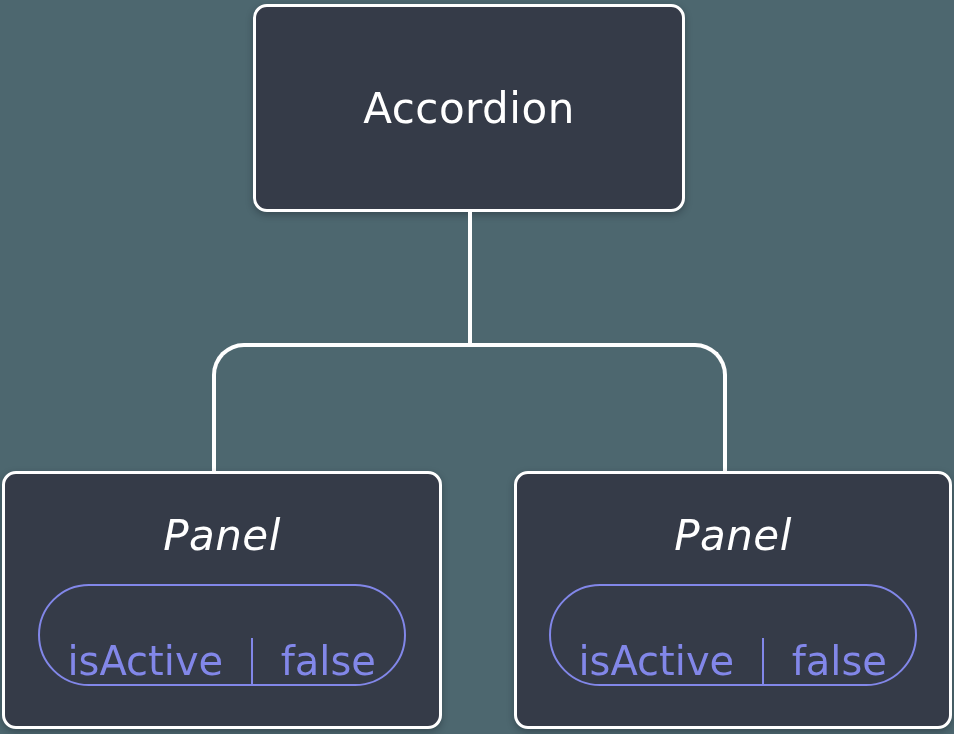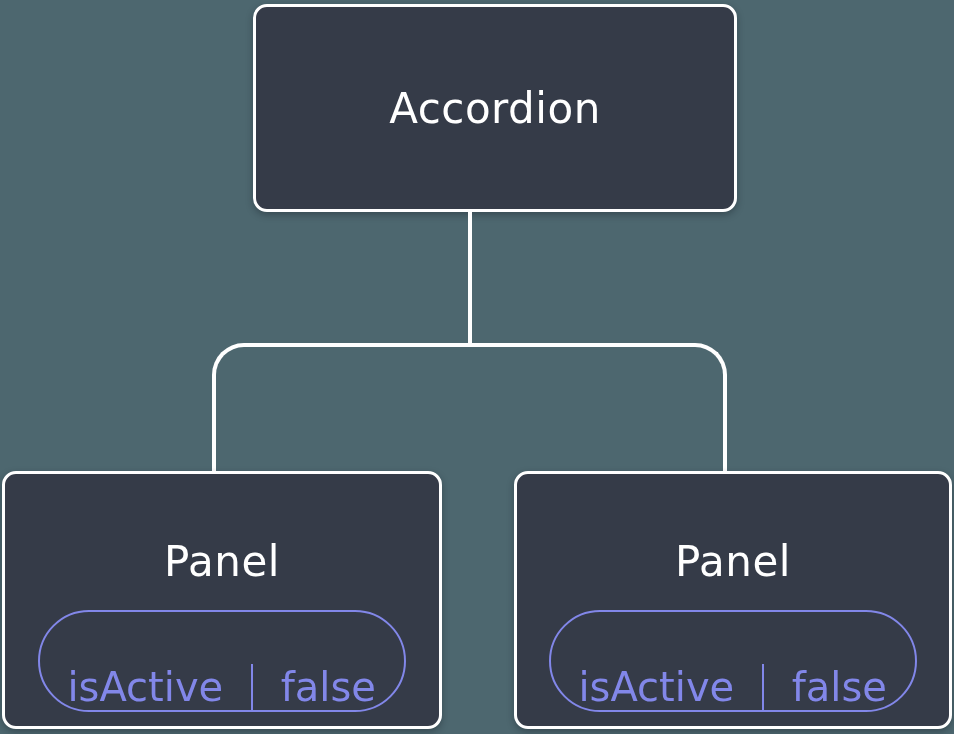--- a/index.html
+++ b/index.html
@@ -19,21 +19,21 @@
     position: absolute;
     background: #353B48;
     border: 3px solid #FFFFFF;
     border-radius: 14px;
     box-sizing: border-box;
     box-shadow: 0 3px 7px rgba(20, 26, 33, 0.35);
   }
   .node-root {
     left: 253px;
     top: 4px;
-    width: 484px;
+    width: 432px;
     height: 208px;
     display: flex;
     align-items: center;
     justify-content: center;
   }
   .node-title {
     color: #FFFFFF;
     font-size: 42px;
     font-weight: 500;
     letter-spacing: 0.5px;
@@ -63,22 +63,23 @@
   .node-child {
     top: 471px;
     height: 258px;
     display: flex;
     flex-direction: column;
     align-items: center;
   }
   .node-child.left  { left: 2px;   width: 440px; }
   .node-child.right { left: 514px; width: 438px; }
   .node-child .node-title {
-    margin-top: 60px;
+    margin-top: 34px;
     line-height: 56px;
+    font-style: italic;
   }
   .state-pill {
     margin-top: 20px;
     width: 368px;
     height: 102px;
     box-sizing: border-box;
     border: 2px solid #8287E9;
     border-radius: 51px;
     display: flex;
     align-items: flex-end;

